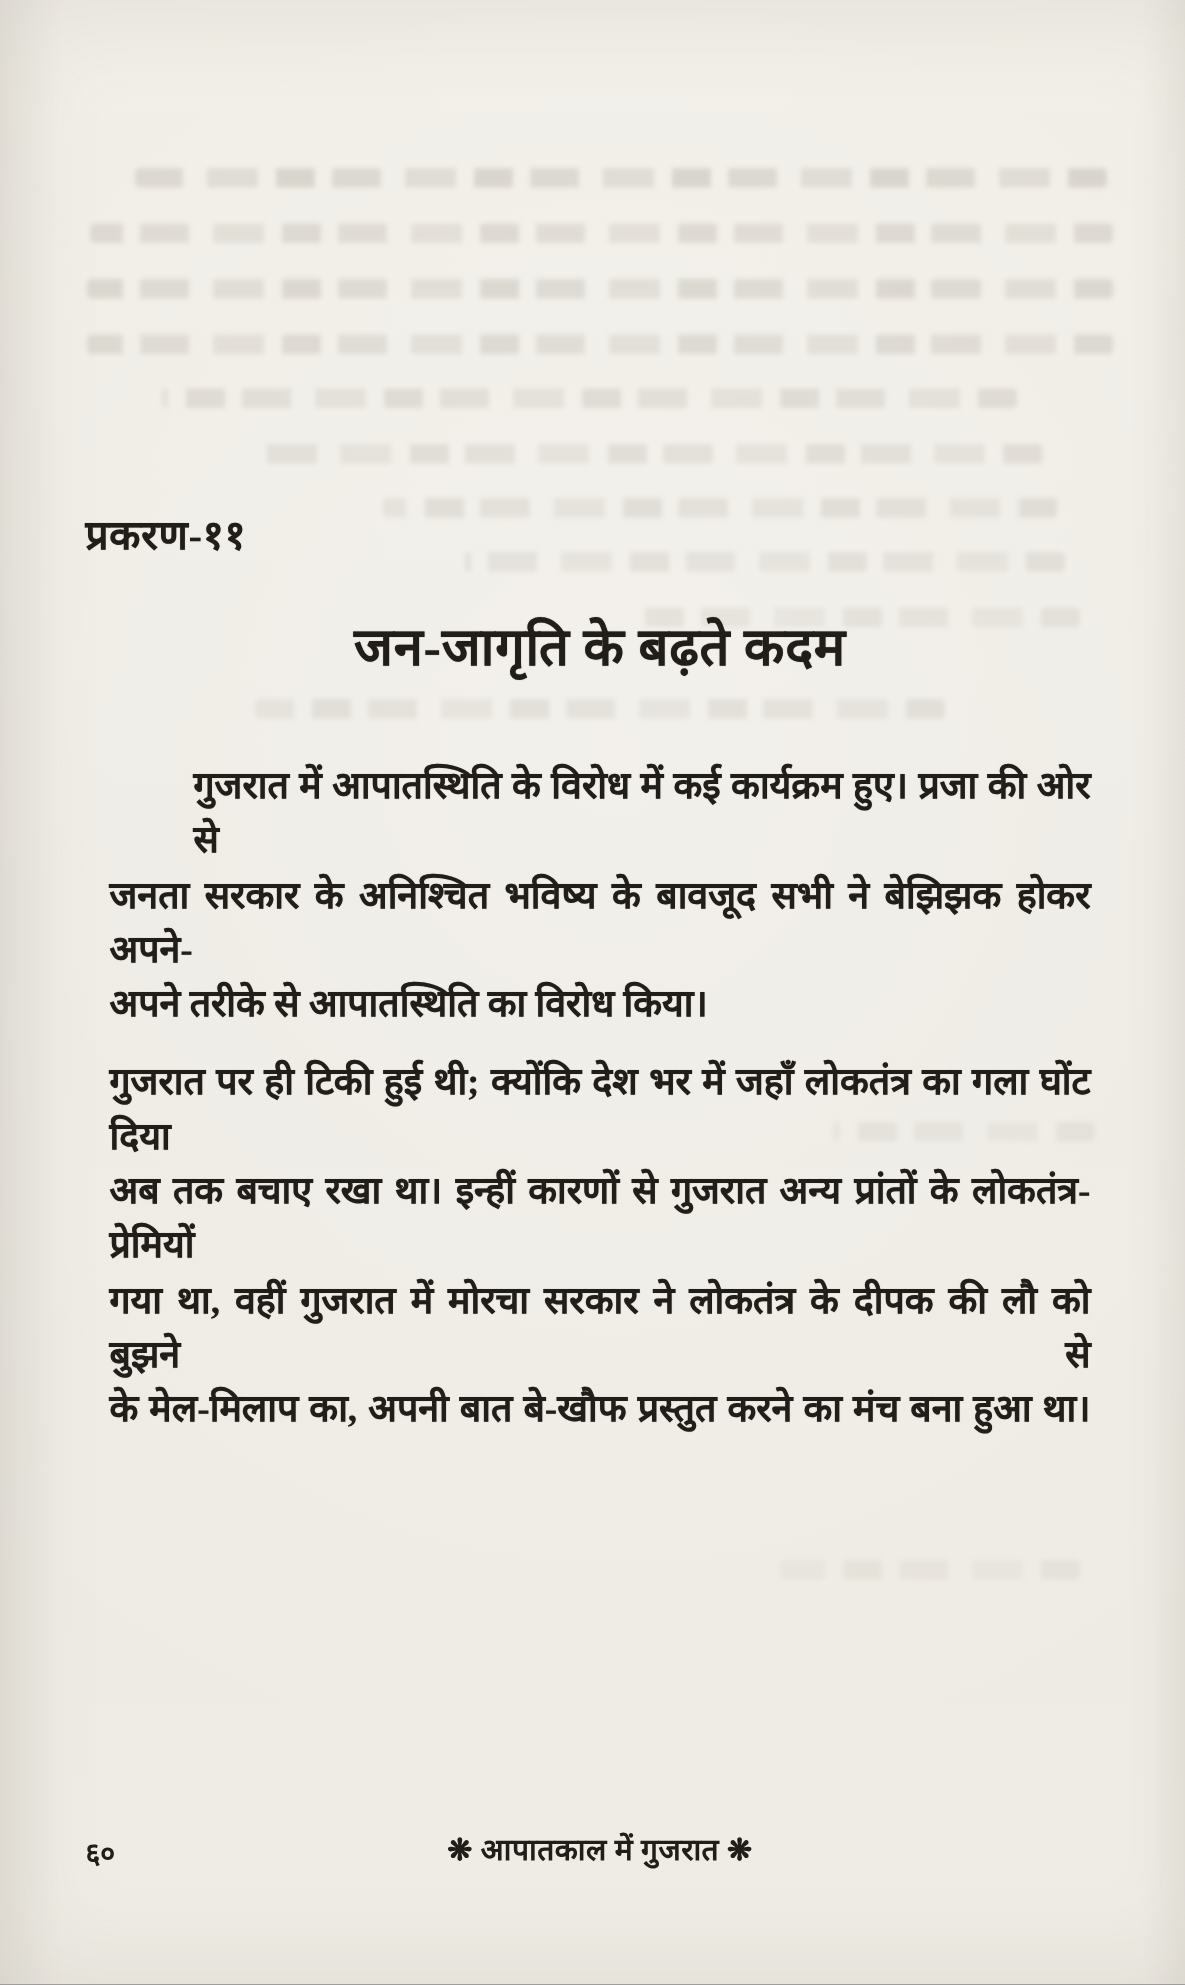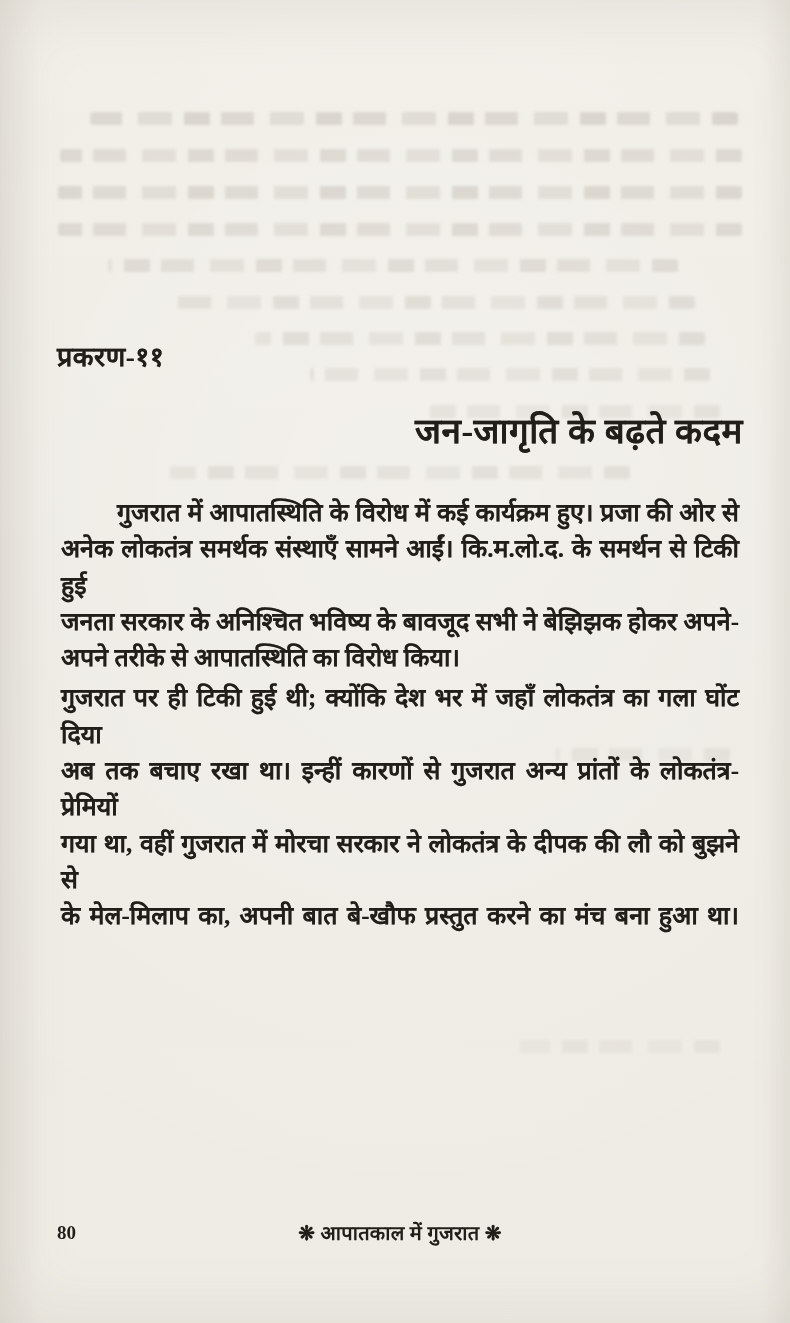--- a/index.html
+++ b/index.html
@@ -47,41 +47,41 @@
     font-weight: bold;
     letter-spacing: 0.5px;
     text-shadow: 0 0 0.5px rgba(33,30,25,.6);
   }
 
   .title-wrap {
     position: absolute;
     left: 57px;
     top: 406px;
     width: 686px;
-    text-align: right;
+    text-align: center;
   }
   .title {
     margin: 0;
     font-size: 35px;
     font-weight: bold;
     letter-spacing: 0.5px;
     text-shadow: 0 0 0.6px rgba(33,30,25,.65);
   }
 
   .body-text {
     position: absolute;
     left: 57px;
     top: 491px;
     width: 686px;
     font-size: 25px;
     line-height: 36.3px;
     font-weight: 600;
     text-shadow: 0 0 0.5px rgba(33,30,25,.5);
   }
-  .para { margin: 4px; }
+  .para { margin: 16px; }
   .line {
     text-align: justify;
     text-align-last: justify;
     white-space: nowrap;
     white-space: normal;
   }
   .line.indent { padding-left: 56px; }
   .line.nojust { text-align-last: left; }
 
   .footer {
@@ -127,30 +127,29 @@
 
   <div class="chapter-label">प्रकरण-११</div>
 
   <div class="title-wrap">
     <h1 class="title">जन-जागृति के बढ़ते कदम</h1>
   </div>
 
   <div class="body-text" id="body-text">
       <div class="para">
         <div class="line indent">गुजरात में आपातस्थिति के विरोध में कई कार्यक्रम हुए। प्रजा की ओर से</div>
-        <div class="line">अनेक लोकतंत्र समर्थक संस्थाएँ सामने आईं। कि.म.लो.द. के समर्थन से टिकी हुई</div>
         <div class="line">जनता सरकार के अनिश्चित भविष्य के बावजूद सभी ने बेझिझक होकर अपने-</div>
         <div class="line nojust">अपने तरीके से आपातस्थिति का विरोध किया।</div>
       </div>
       <div class="para">
         <div class="line">गुजरात पर ही टिकी हुई थी; क्योंकि देश भर में जहाँ लोकतंत्र का गला घोंट दिया</div>
         <div class="line">अब तक बचाए रखा था। इन्हीं कारणों से गुजरात अन्य प्रांतों के लोकतंत्र-प्रेमियों</div>
         <div class="line">गया था, वहीं गुजरात में मोरचा सरकार ने लोकतंत्र के दीपक की लौ को बुझने से</div>
         <div class="line">के मेल-मिलाप का, अपनी बात बे-खौफ प्रस्तुत करने का मंच बना हुआ था।</div>
       </div>
     </div>
 
   <div class="footer">
-    <span class="page-number">80</span>
+    <span class="page-number">६०</span>
     <span class="running-title">❋ आपातकाल में गुजरात ❋</span>
   </div>
 
 </div>
 
 </body></html>

